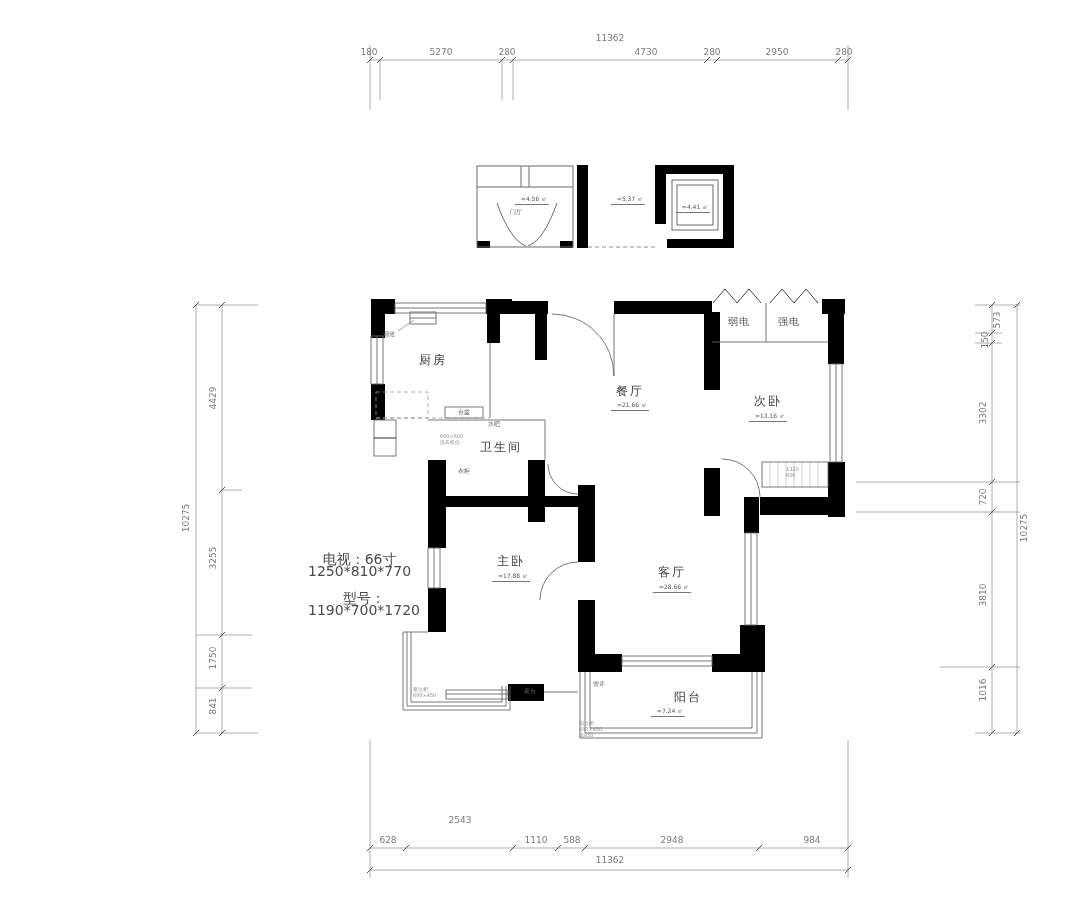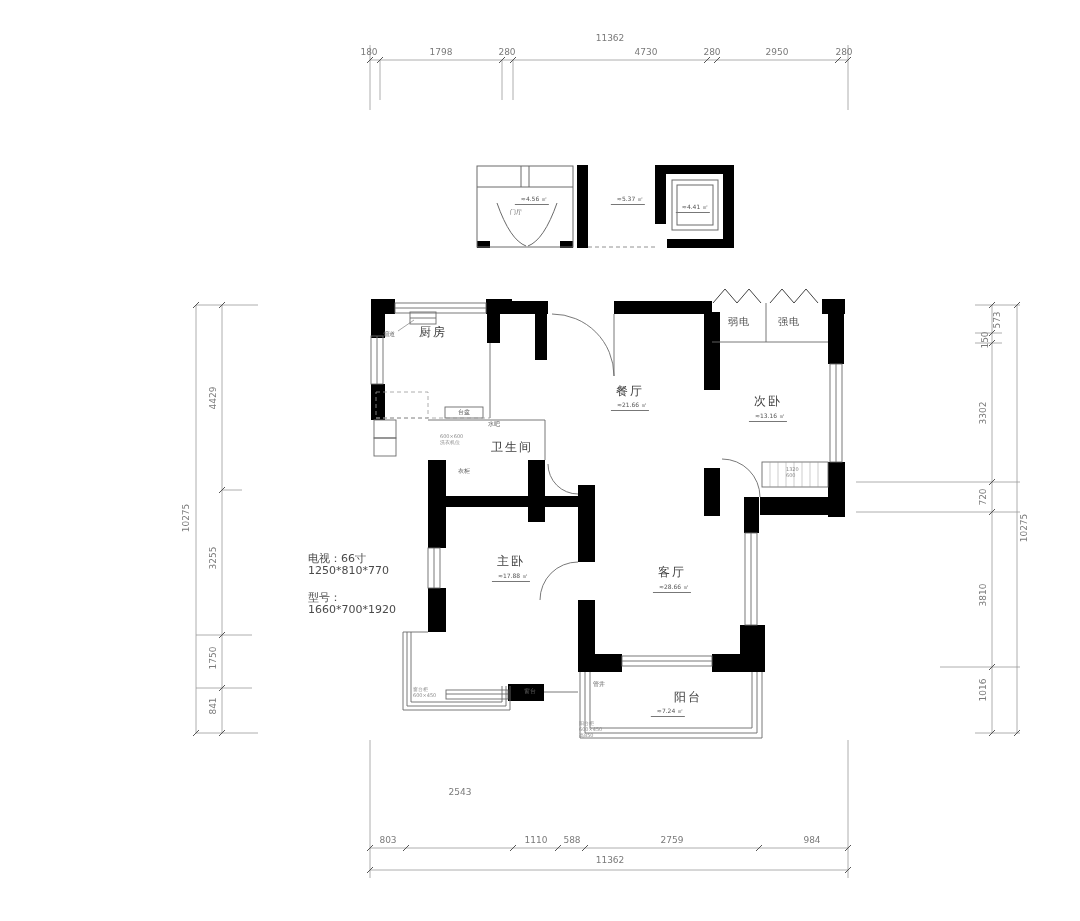--- a/index.html
+++ b/index.html
@@ -8,21 +8,21 @@
   svg{position:absolute;left:0;top:0;}
   .txt{position:absolute;color:#666;white-space:nowrap;}
   .dim{font-size:9px;color:#7a7a7a;transform:translate(-50%,-50%);}
   .dimv{font-size:9px;color:#7a7a7a;transform:translate(-50%,-50%) rotate(-90deg);}
   .room{font-size:12px;color:#3c3c3c;letter-spacing:2px;transform:translate(-50%,-50%);}
   .area{font-size:6px;color:#555;border-bottom:0.5px solid #777;padding:0 2px 0 6px;
         transform:translate(-50%,-50%);}
   .small{font-size:10px;color:#4a4a4a;transform:translate(-50%,-50%);letter-spacing:1px;}
   .tiny{font-size:6px;color:#5a5a5a;transform:translate(-50%,-50%);}
   .micro{font-size:5px;color:#8a8a8a;line-height:6px;transform-origin:0 0;}
-  .note{font-size:11px;color:#4a4a4a;line-height:12px;}
+  .note{font-size:14px;color:#4a4a4a;line-height:12px;text-align:center;}
 </style>
 </head>
 <body>
 
 <div class="canvas">
 
 <svg width="1080" height="921" viewBox="0 0 1080 921">
 
   <g stroke="#9a9a9a" stroke-width="0.8" fill="none">
 
@@ -186,55 +186,55 @@
   </g>
 
   <g fill="none" stroke="#444" stroke-width="1">
     <path d="M713,303 L725,289 L737,303 L749,289 L761,303"></path>
     <path d="M770,303 L782,289 L794,303 L806,289 L818,303"></path>
   </g>
 </svg>
 
 <span class="txt dim" style="left:610px;top:38px">11362</span>
 <span class="txt dim" style="left:369px;top:52px">180</span>
-<span class="txt dim" style="left:441px;top:52px">1798</span>
+<span class="txt dim" style="left:441px;top:52px">5270</span>
 <span class="txt dim" style="left:507px;top:52px">280</span>
 <span class="txt dim" style="left:646px;top:52px">4730</span>
 <span class="txt dim" style="left:712px;top:52px">280</span>
 <span class="txt dim" style="left:777px;top:52px">2950</span>
 <span class="txt dim" style="left:844px;top:52px">280</span>
 
-<span class="txt dim" style="left:388px;top:840px">803</span>
-<span class="txt dim" style="left:460px;top:792px">2543</span>
+<span class="txt dim" style="left:388px;top:840px">628</span>
+<span class="txt dim" style="left:460px;top:820px">2543</span>
 <span class="txt dim" style="left:536px;top:840px">1110</span>
 <span class="txt dim" style="left:572px;top:840px">588</span>
-<span class="txt dim" style="left:672px;top:840px">2759</span>
+<span class="txt dim" style="left:672px;top:840px">2948</span>
 <span class="txt dim" style="left:812px;top:840px">984</span>
 <span class="txt dim" style="left:610px;top:860px">11362</span>
 
 <span class="txt dimv" style="left:213px;top:398px">4429</span>
 <span class="txt dimv" style="left:213px;top:558px">3255</span>
 <span class="txt dimv" style="left:213px;top:658px">1750</span>
 <span class="txt dimv" style="left:213px;top:706px">841</span>
 <span class="txt dimv" style="left:186px;top:518px">10275</span>
 
 <span class="txt dimv" style="left:997px;top:320px">573</span>
 <span class="txt dimv" style="left:985px;top:340px">150</span>
 <span class="txt dimv" style="left:983px;top:413px">3302</span>
 <span class="txt dimv" style="left:983px;top:497px">720</span>
 <span class="txt dimv" style="left:983px;top:595px">3810</span>
 <span class="txt dimv" style="left:983px;top:690px">1016</span>
 <span class="txt dimv" style="left:1024px;top:528px">10275</span>
 
-<span class="txt room" style="left:433px;top:332px">厨房</span>
+<span class="txt room" style="left:433px;top:360px">厨房</span>
 <span class="txt room" style="left:630px;top:391px">餐厅</span>
 <span class="txt area" style="left:630px;top:406px">≈21.66 ㎡</span>
 <span class="txt room" style="left:768px;top:401px">次卧</span>
 <span class="txt area" style="left:768px;top:417px">≈13.16 ㎡</span>
-<span class="txt room" style="left:512px;top:447px">卫生间</span>
+<span class="txt room" style="left:501px;top:447px">卫生间</span>
 <span class="txt room" style="left:511px;top:561px">主卧</span>
 <span class="txt area" style="left:511px;top:577px">≈17.88 ㎡</span>
 <span class="txt room" style="left:672px;top:572px">客厅</span>
 <span class="txt area" style="left:672px;top:588px">≈28.66 ㎡</span>
 <span class="txt room" style="left:688px;top:697px">阳台</span>
 <span class="txt area" style="left:668px;top:712px">≈7.24 ㎡</span>
 
 <span class="txt area" style="left:532px;top:200px">≈4.56 ㎡</span>
 <span class="txt tiny" style="left:516px;top:212px">门厅</span>
 <span class="txt area" style="left:628px;top:200px">≈5.37 ㎡</span>
@@ -242,21 +242,21 @@
 
 <span class="txt small" style="left:739px;top:322px">弱电</span>
 <span class="txt small" style="left:789px;top:322px">强电</span>
 
 <div class="txt note" style="left:308px;top:553px">
   <div>电视：66寸</div>
   <div>1250*810*770</div>
 </div>
 <div class="txt note" style="left:308px;top:592px">
   <div>型号：</div>
-  <div>1660*700*1920</div>
+  <div>1190*700*1720</div>
 </div>
 
 <span class="txt tiny" style="left:389px;top:334px">烟道</span>
 <span class="txt tiny" style="left:464px;top:412px">台盆</span>
 <span class="txt tiny" style="left:494px;top:424px">水吧</span>
 <span class="txt tiny" style="left:464px;top:471px">衣柜</span>
 <span class="txt tiny" style="left:530px;top:691px">窗台</span>
 <span class="txt tiny" style="left:599px;top:684px">管井</span>
 
 <div class="txt micro" style="left:440px;top:433px">

